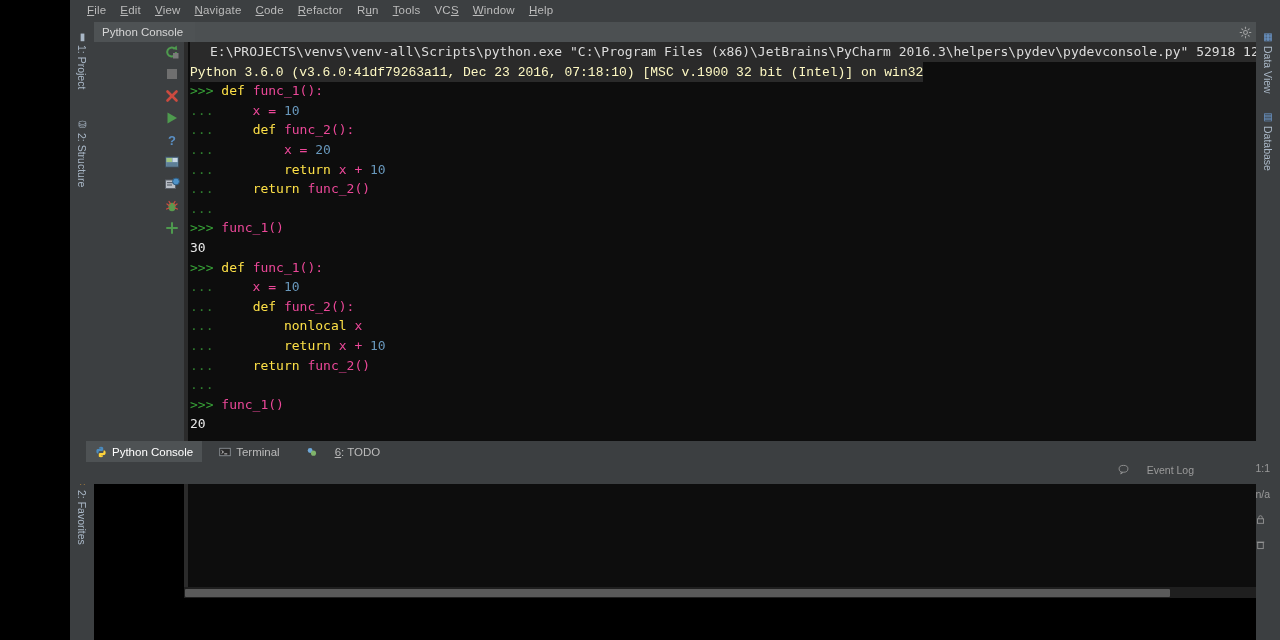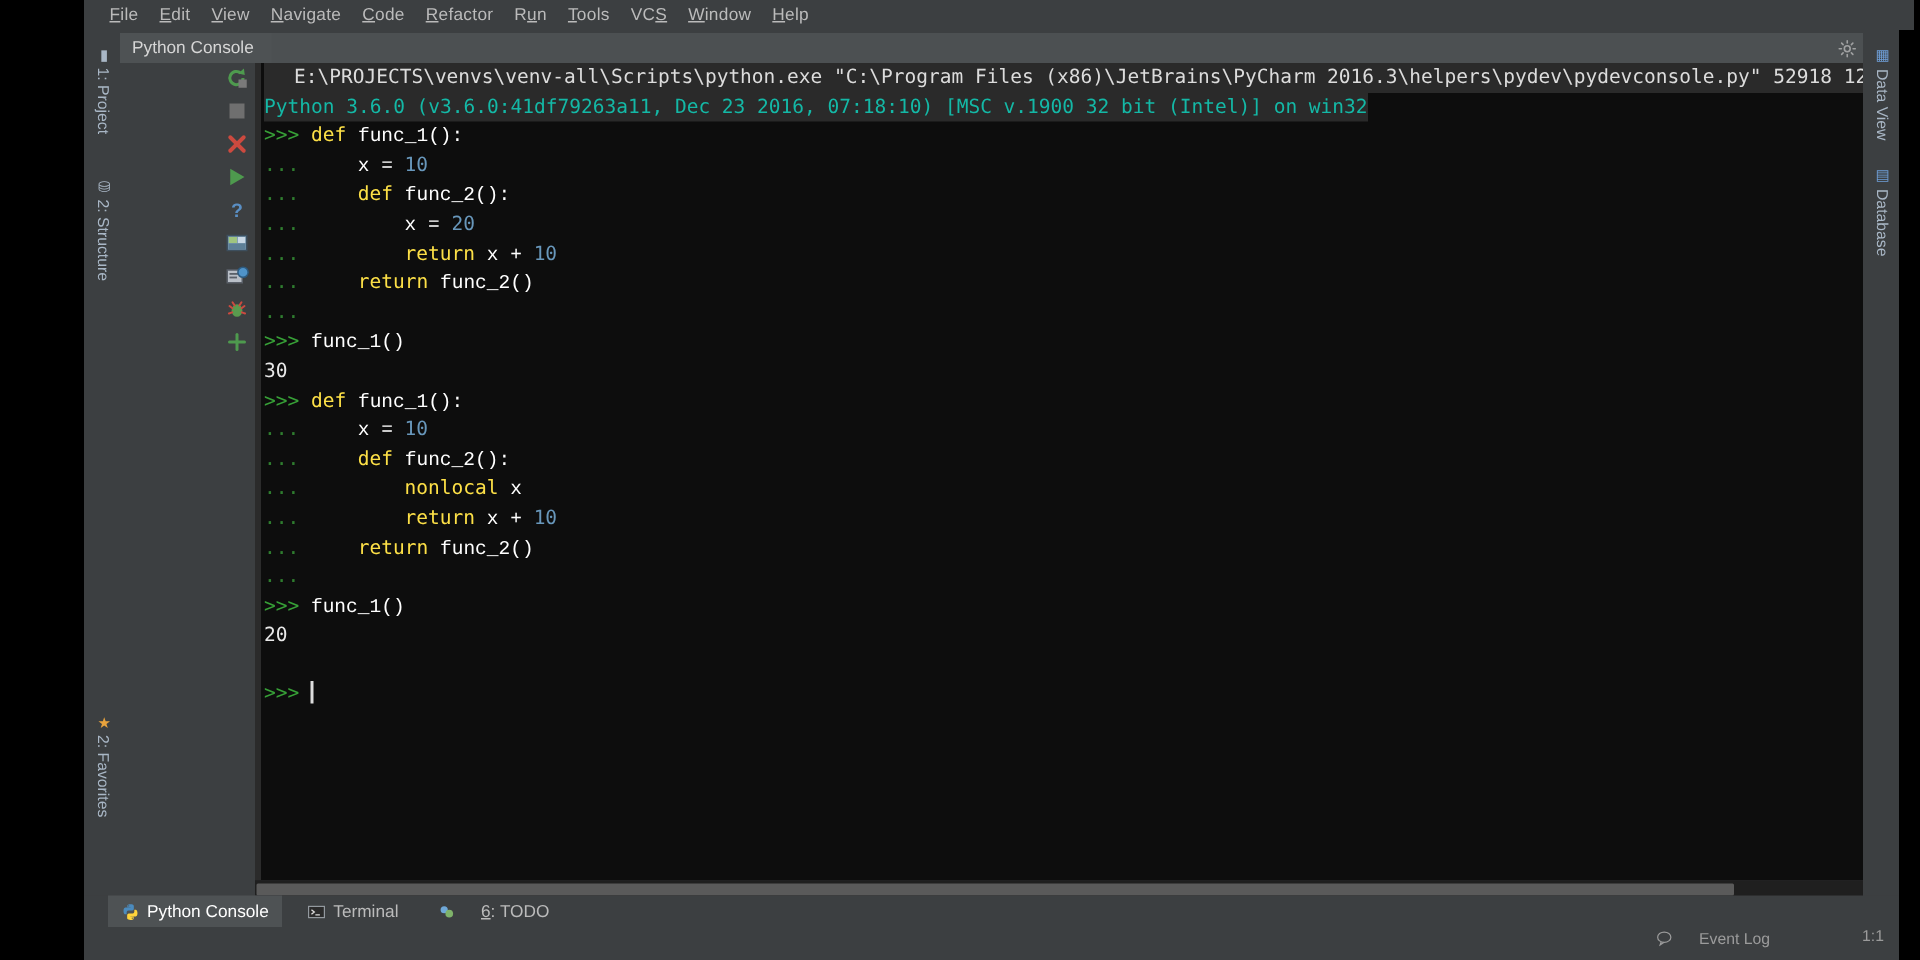--- a/index.html
+++ b/index.html
@@ -5,21 +5,21 @@
   html,body{margin:0;padding:0;background:#000;}
   body{
     width:1280px;height:640px;overflow:hidden;
     font-family:"Liberation Sans",sans-serif;
     -webkit-font-smoothing:antialiased;
   }
   #app{position:relative;width:1280px;height:640px;background:#000;}
 
   
   .ide{
-    position:absolute;left:56px;top:0;width:1210px;height:640px;
+    position:absolute;left:70px;top:0;width:1210px;height:484px;
     background:#3c3f41;
   }
 
   
   .menubar{
     position:absolute;left:0;top:0;width:1210px;height:20px;
     background:#3c3f41;display:flex;align-items:center;padding-left:10px;
   }
   .menu-item{
     font-size:11.5px;color:#bbbbbb;padding:0 7px;line-height:20px;
@@ -76,24 +76,24 @@
   .console-text{
     position:absolute;left:6px;top:0;width:1400px;
     font-family:"DejaVu Sans Mono","Liberation Mono",monospace;
     font-size:13px;line-height:19.6px;white-space:pre;
   }
   .ln{height:19.6px;display:block;}
   .c-prompt{color:#37a037;}
   .c-dots{color:#2f7d2f;}
   .c-kw{color:#fde047;}
   .c-num{color:#6897bb;}
-  .c-txt{color:#ffffff;font-family:Liberation Mono, monospace;}
+  .c-txt{color:#ec4899;}
   .c-out{color:#e8e8e8;}
   .c-path{color:#dcdcdc;margin-left:20px;}
-  .c-sys{color:#14b8a6;}
+  .c-sys{color:#fef9c3;font-family:Liberation Mono, monospace;}
   .hl-band{background:#2a2a2a;display:inline-block;}
   .caret{
     display:inline-block;width:1.5px;height:15px;background:#dcdcdc;
     vertical-align:-3px;
   }
 
   
   .hscroll-track{
     position:absolute;left:114px;top:587px;width:1072px;height:11px;background:#1f1f1f;
   }

